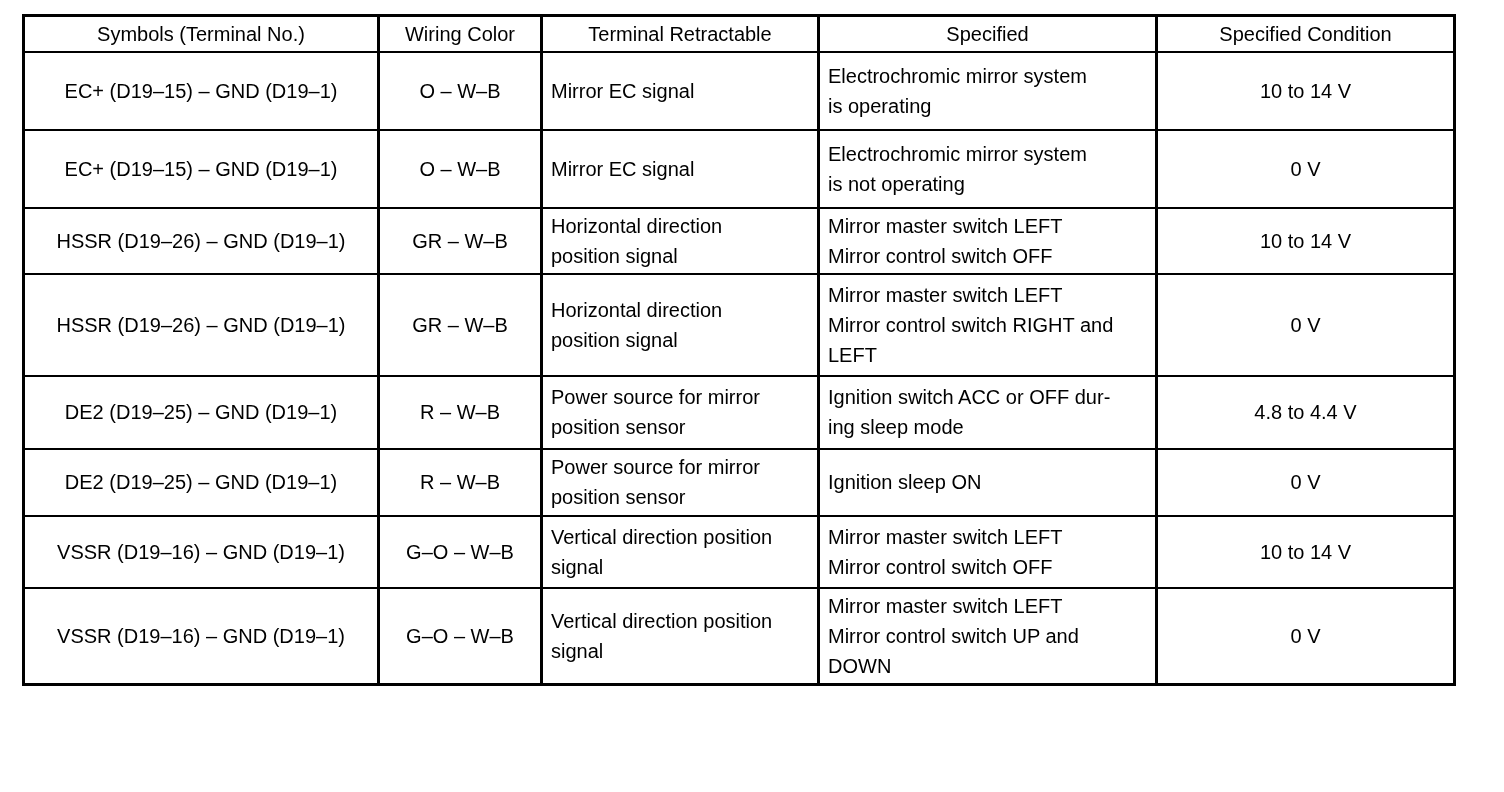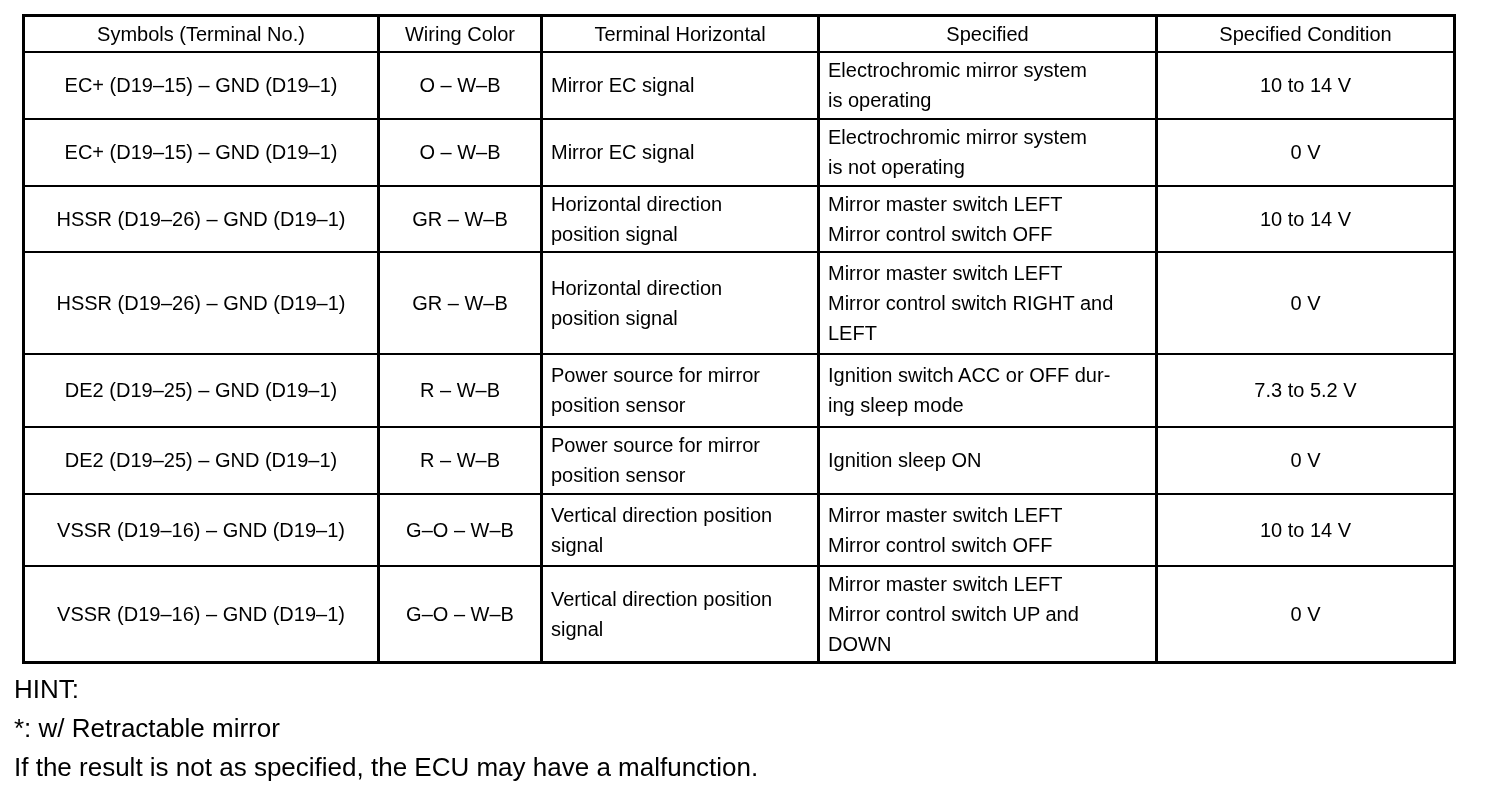--- a/index.html
+++ b/index.html
@@ -30,21 +30,21 @@
     line-height: 30px;
     vertical-align: middle;
     white-space: pre-line;
     padding: 2px 8px;
     overflow: hidden;
   }
   table.spec-table th { text-align: center; height: 36px; line-height: 22px; padding: 2px 4px; margin-top: 23px; }
   .c-center { text-align: center; }
   .c-left   { text-align: left; }
 
-  tr.h70  { height: 67px; }
+  tr.h70  { height: 78px; }
   tr.h66  { height: 66px; }
   tr.h102 { height: 102px; }
   tr.h73  { height: 73px; }
   tr.h67  { height: 67px; }
   tr.h72  { height: 72px; }
   tr.h95  { height: 95px; }
 
   .footer-notes {
     position: absolute;
     left: 14px; top: 670px;
@@ -63,21 +63,21 @@
       <col style="width:355px">
       <col style="width:163px">
       <col style="width:277px">
       <col style="width:338px">
       <col style="width:298px">
     </colgroup>
     <thead>
       <tr>
         <th>Symbols (Terminal No.)</th>
         <th>Wiring Color</th>
-        <th>Terminal Horizontal</th>
+        <th>Terminal Retractable</th>
         <th>Specified</th>
         <th>Specified Condition</th>
       </tr>
     </thead>
     <tbody>
       <tr class="h70">
         <td class="c-center">EC+ (D19–15) – GND (D19–1)</td>
         <td class="c-center">O – W–B</td>
         <td class="c-left">Mirror EC signal</td>
         <td class="c-left">Electrochromic mirror system
@@ -111,21 +111,21 @@
 LEFT</td>
         <td class="c-center">0 V</td>
       </tr>
       <tr class="h73">
         <td class="c-center">DE2 (D19–25) – GND (D19–1)</td>
         <td class="c-center">R – W–B</td>
         <td class="c-left">Power source for mirror
 position sensor</td>
         <td class="c-left">Ignition switch ACC or OFF dur-
 ing sleep mode</td>
-        <td class="c-center">7.3 to 5.2 V</td>
+        <td class="c-center">4.8 to 4.4 V</td>
       </tr>
       <tr class="h67">
         <td class="c-center">DE2 (D19–25) – GND (D19–1)</td>
         <td class="c-center">R – W–B</td>
         <td class="c-left">Power source for mirror
 position sensor</td>
         <td class="c-left">Ignition sleep ON</td>
         <td class="c-center">0 V</td>
       </tr>
       <tr class="h72">
@@ -143,19 +143,14 @@
         <td class="c-left">Vertical direction position
 signal</td>
         <td class="c-left">Mirror master switch LEFT
 Mirror control switch UP and
 DOWN</td>
         <td class="c-center">0 V</td>
       </tr>
     </tbody>
   </table>
 
-  <div class="footer-notes">
-    <div>HINT:</div>
-    <div>*: w/ Retractable mirror</div>
-    <div>If the result is not as specified, the ECU may have a malfunction.</div>
-  </div>
 
 </div>
 
 </body></html>

